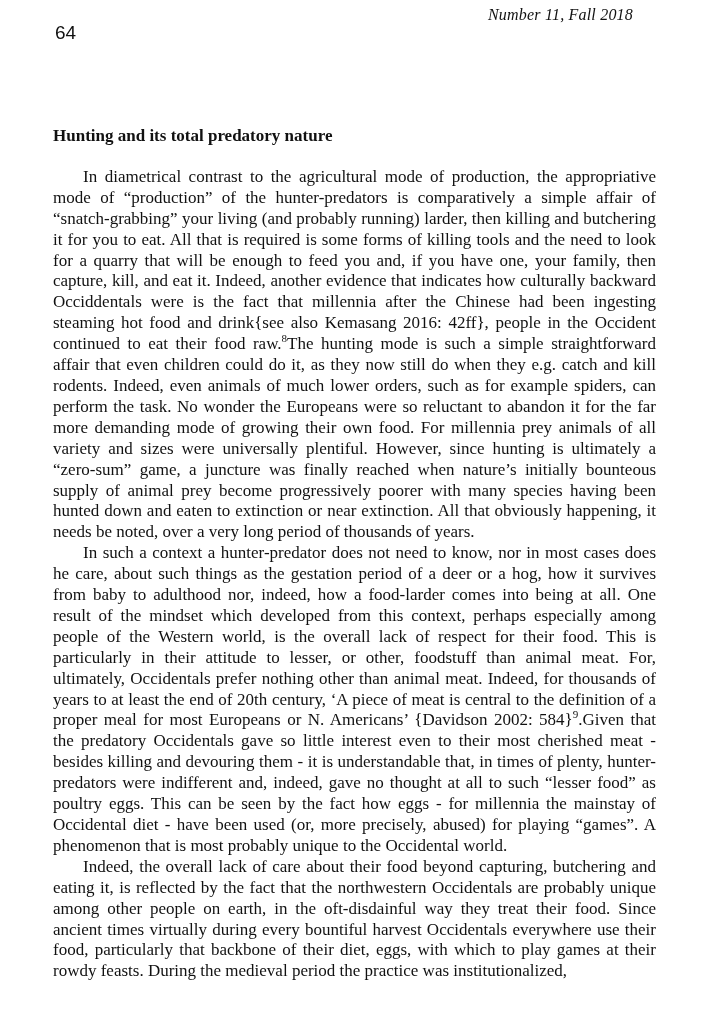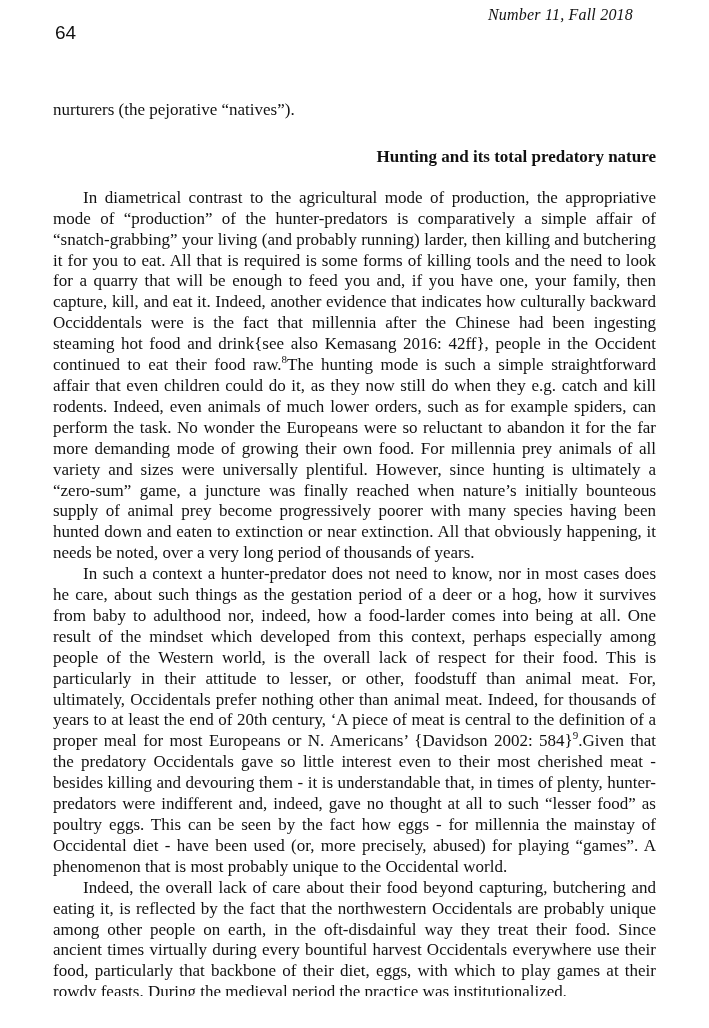--- a/index.html
+++ b/index.html
@@ -46,34 +46,33 @@
     margin: 0;
     text-indent: 30px;
   }
   .page-body p.para.no-indent {
     text-indent: 0;
   }
   .page-body h2.heading {
     font-size: 17px;
     font-weight: bold;
     margin: 26px 0 20px 0;
-    text-align: right;
+    text-align: left;
   }
   .page-body sup {
     font-size: 11px;
     line-height: 0;
     vertical-align: super;
   }
 </style>
 </head>
 <body>
 
 <div class="page">
   <div class="running-header">Number 11, Fall 2018</div>
   <div class="page-number">64</div>
   <div class="page-body">
-      <p class="para no-indent">nurturers (the pejorative “natives”).</p>
       <h2 class="heading">Hunting and its total predatory nature</h2>
       <p class="para">In diametrical contrast to the agricultural mode of production, the appropriative mode of “production” of the hunter-predators is comparatively a simple affair of “snatch-grabbing” your living (and probably running) larder, then killing and butchering it for you to eat. All that is required is some forms of killing tools and the need to look for a quarry that will be enough to feed you and, if you have one, your family, then capture, kill, and eat it. Indeed, another evidence that indicates how culturally backward Occiddentals were is the fact that millennia after the Chinese had been ingesting steaming hot food and drink{see also Kemasang 2016: 42ff}, people in the Occident continued to eat their food raw.<sup>8</sup>The hunting mode is such a simple straightforward affair that even children could do it, as they now still do when they e.g. catch and kill rodents. Indeed, even animals of much lower orders, such as for example spiders, can perform the task. No wonder the Europeans were so reluctant to abandon it for the far more demanding mode of growing their own food. For millennia prey animals of all variety and sizes were universally plentiful. However, since hunting is ultimately a “zero-sum” game, a juncture was finally reached when nature’s initially bounteous supply of animal prey become progressively poorer with many species having been hunted down and eaten to extinction or near extinction. All that obviously happening, it needs be noted, over a very long period of thousands of years.</p>
       <p class="para">In such a context a hunter-predator does not need to know, nor in most cases does he care, about such things as the gestation period of a deer or a hog, how it survives from baby to adulthood nor, indeed, how a food-larder comes into being at all. One result of the mindset which developed from this context, perhaps especially among people of the Western world, is the overall lack of respect for their food. This is particularly in their attitude to lesser, or other, foodstuff than animal meat. For, ultimately, Occidentals prefer nothing other than animal meat. Indeed, for thousands of years to at least the end of 20th century, ‘A piece of meat is central to the definition of a proper meal for most Europeans or N. Americans’ {Davidson 2002: 584}<sup>9</sup>.Given that the predatory Occidentals gave so little interest even to their most cherished meat - besides killing and devouring them - it is understandable that, in times of plenty, hunter-predators were indifferent and, indeed, gave no thought at all to such “lesser food” as poultry eggs. This can be seen by the fact how eggs - for millennia the mainstay of Occidental diet - have been used (or, more precisely, abused) for playing “games”. A phenomenon that is most probably unique to the Occidental world.</p>
       <p class="para">Indeed, the overall lack of care about their food beyond capturing, butchering and eating it, is reflected by the fact that the northwestern Occidentals are probably unique among other people on earth, in the oft-disdainful way they treat their food. Since ancient times virtually during every bountiful harvest Occidentals everywhere use their food, particularly that backbone of their diet, eggs, with which to play games at their rowdy feasts. During the medieval period the practice was institutionalized,</p>
     </div>
 </div>
 
 </body></html>

